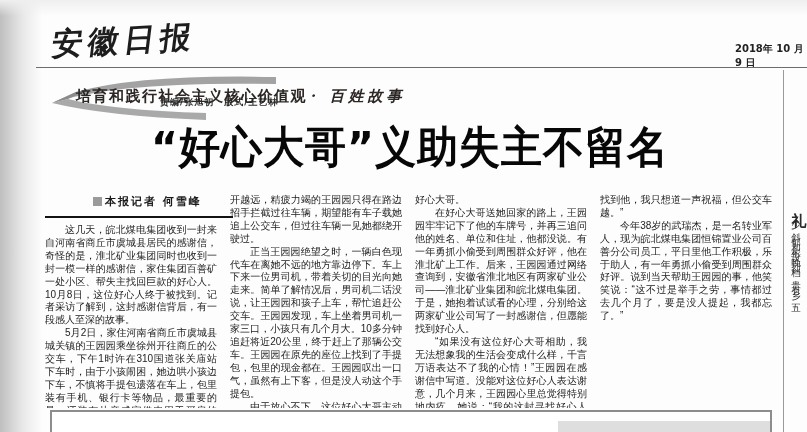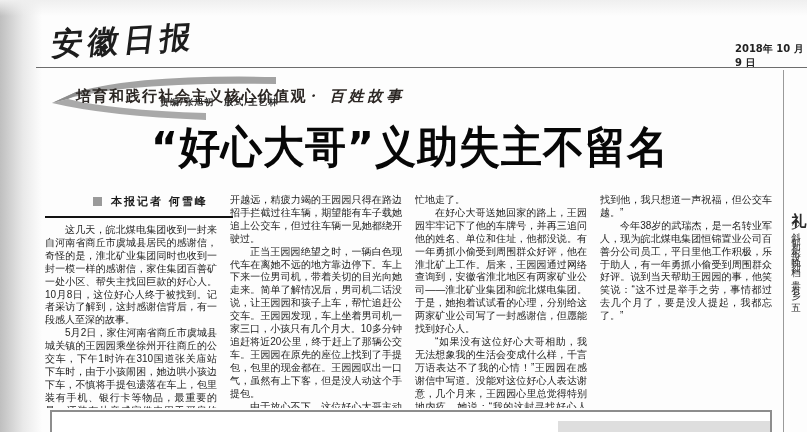--- a/index.html
+++ b/index.html
@@ -26,21 +26,21 @@
     color:#2c2724;letter-spacing:1.5px;white-space:nowrap;}
   .banner-series{font-style:italic;font-family:"DejaVu Serif",serif;letter-spacing:4px;margin-left:4px;}
 
   
   .headline{position:absolute;left:45px;top:120px;width:730px;text-align:center;
     font-size:41px;font-weight:900;color:#070707;letter-spacing:1px;transform:scaleY(1.06);
     font-family:"DejaVu Sans",sans-serif;white-space:nowrap;}
 
   
   .byline{position:absolute;left:45px;top:194px;width:188px;}
-  .byline-row{display:flex;align-items:center;gap:9px;padding-left:48px;}
+  .byline-row{display:flex;align-items:center;gap:3px;padding-left:48px;}
   .byline-sq{width:9px;height:9px;background:#9a9a9a;flex:0 0 auto;}
   .byline-label{font-size:11px;font-weight:bold;color:#1a1a1a;letter-spacing:2px;}
   .byline-rule{margin-top:7px;width:188px;height:2px;background:#121212;}
 
   
   .cols{position:absolute;left:45px;top:194px;width:730px;height:214px;display:flex;gap:13px;}
   .col{width:172px;overflow:hidden;}
   .col.first{padding-top:30px;}
   .col p{margin:0;font-size:10px;line-height:12.9px;color:#1c1c1c;
     font-family:Liberation Sans, sans-serif;text-align:justify;text-justify:inter-ideograph;}
@@ -94,21 +94,21 @@
     <div class="col first">
       <p class="indent">这几天，皖北煤电集团收到一封来自河南省商丘市虞城县居民的感谢信，奇怪的是，淮北矿业集团同时也收到一封一模一样的感谢信，家住集团百善矿一处小区、帮失主找回巨款的好心人。10月8日，这位好心人终于被找到。记者采访了解到，这封感谢信背后，有一段感人至深的故事。</p>
       <p class="indent">5月2日，家住河南省商丘市虞城县城关镇的王园园乘坐徐州开往商丘的公交车，下午1时许在310国道张关庙站下车时，由于小孩闹困，她边哄小孩边下车，不慎将手提包遗落在车上，包里装有手机、银行卡等物品，最重要的是，还装有从亲戚家借来用于买房的15.5万元现金。当王园园察觉手提包丢失时，公交车已经驶出百余米，她追赶、呼喊，但公交车越</p>
     </div>
     <div class="col">
       <p>开越远，精疲力竭的王园园只得在路边招手拦截过往车辆，期望能有车子载她追上公交车，但过往车辆一见她都绕开驶过。</p>
       <p class="indent">正当王园园绝望之时，一辆白色现代车在离她不远的地方靠边停下。车上下来一位男司机，带着关切的目光向她走来。简单了解情况后，男司机二话没说，让王园园和孩子上车，帮忙追赶公交车。王园园发现，车上坐着男司机一家三口，小孩只有几个月大。10多分钟追赶将近20公里，终于赶上了那辆公交车。王园园在原先的座位上找到了手提包，包里的现金都在。王园园叹出一口气，虽然有上下客，但是没人动这个手提包。</p>
       <p class="indent">由于放心不下，这位好心大哥主动开车把王园园和孩子一直送到家。王园园邀请他一家留下吃顿饭，并拿出2000元现金酬谢，被婉言拒绝了。好心大哥说还有事要办，就匆</p>
     </div>
     <div class="col">
-      <p>忙地走了。</p>
+      <p>好心大哥。</p>
       <p class="indent">在好心大哥送她回家的路上，王园园牢牢记下了他的车牌号，并再三追问他的姓名、单位和住址，他都没说。有一年勇抓小偷受到周围群众好评，他在淮北矿上工作。后来，王园园通过网络查询到，安徽省淮北地区有两家矿业公司——淮北矿业集团和皖北煤电集团。于是，她抱着试试看的心理，分别给这两家矿业公司写了一封感谢信，但愿能找到好心人。</p>
       <p class="indent">“如果没有这位好心大哥相助，我无法想象我的生活会变成什么样，千言万语表达不了我的心情！”王园园在感谢信中写道。没能对这位好心人表达谢意，几个月来，王园园心里总觉得特别地内疚。她说：“我的这封寻找好心人的感谢信，也许是大海捞针，但只要有一线希望，我都想找到这位好心人。如果没能</p>
     </div>
     <div class="col">
       <p>找到他，我只想道一声祝福，但公交车越。”</p>
       <p class="indent">今年38岁的武瑞杰，是一名转业军人，现为皖北煤电集团恒锦置业公司百善分公司员工，平日里他工作积极，乐于助人，有一年勇抓小偷受到周围群众好评。说到当天帮助王园园的事，他笑笑说：“这不过是举手之劳，事情都过去几个月了，要是没人提起，我都忘了。”</p>
     </div>
   </div>
 
   <div class="photo-box">

